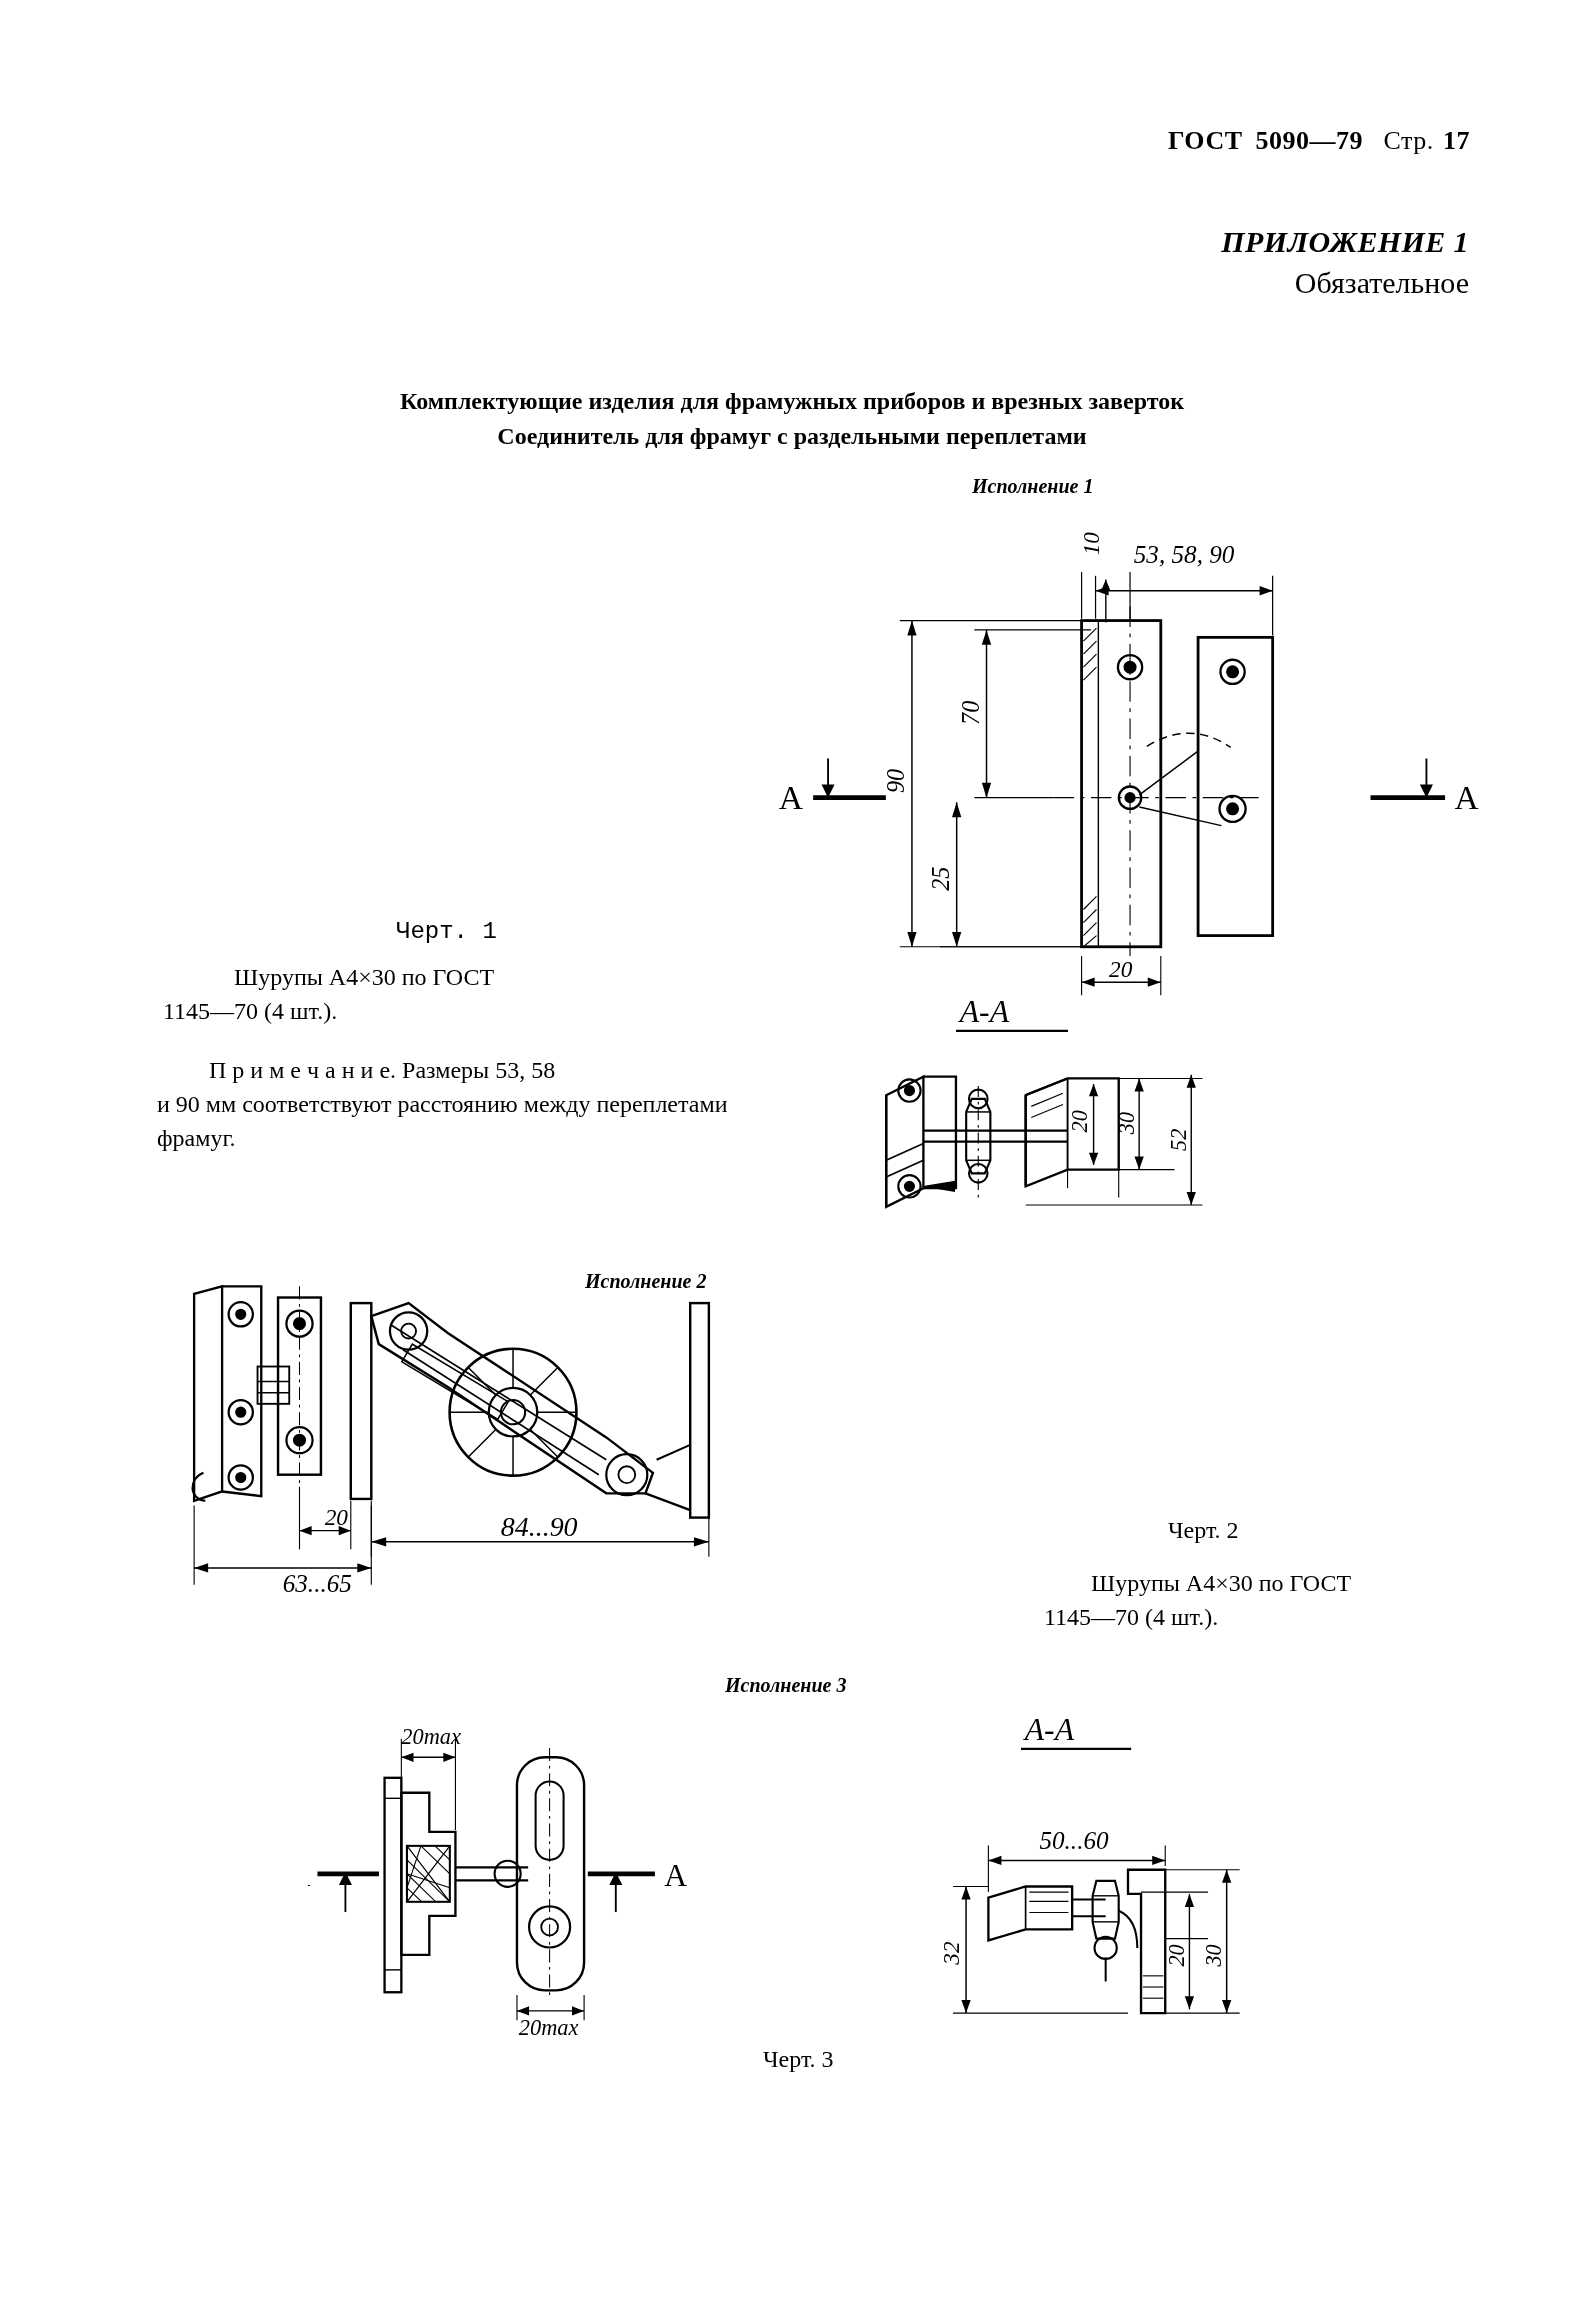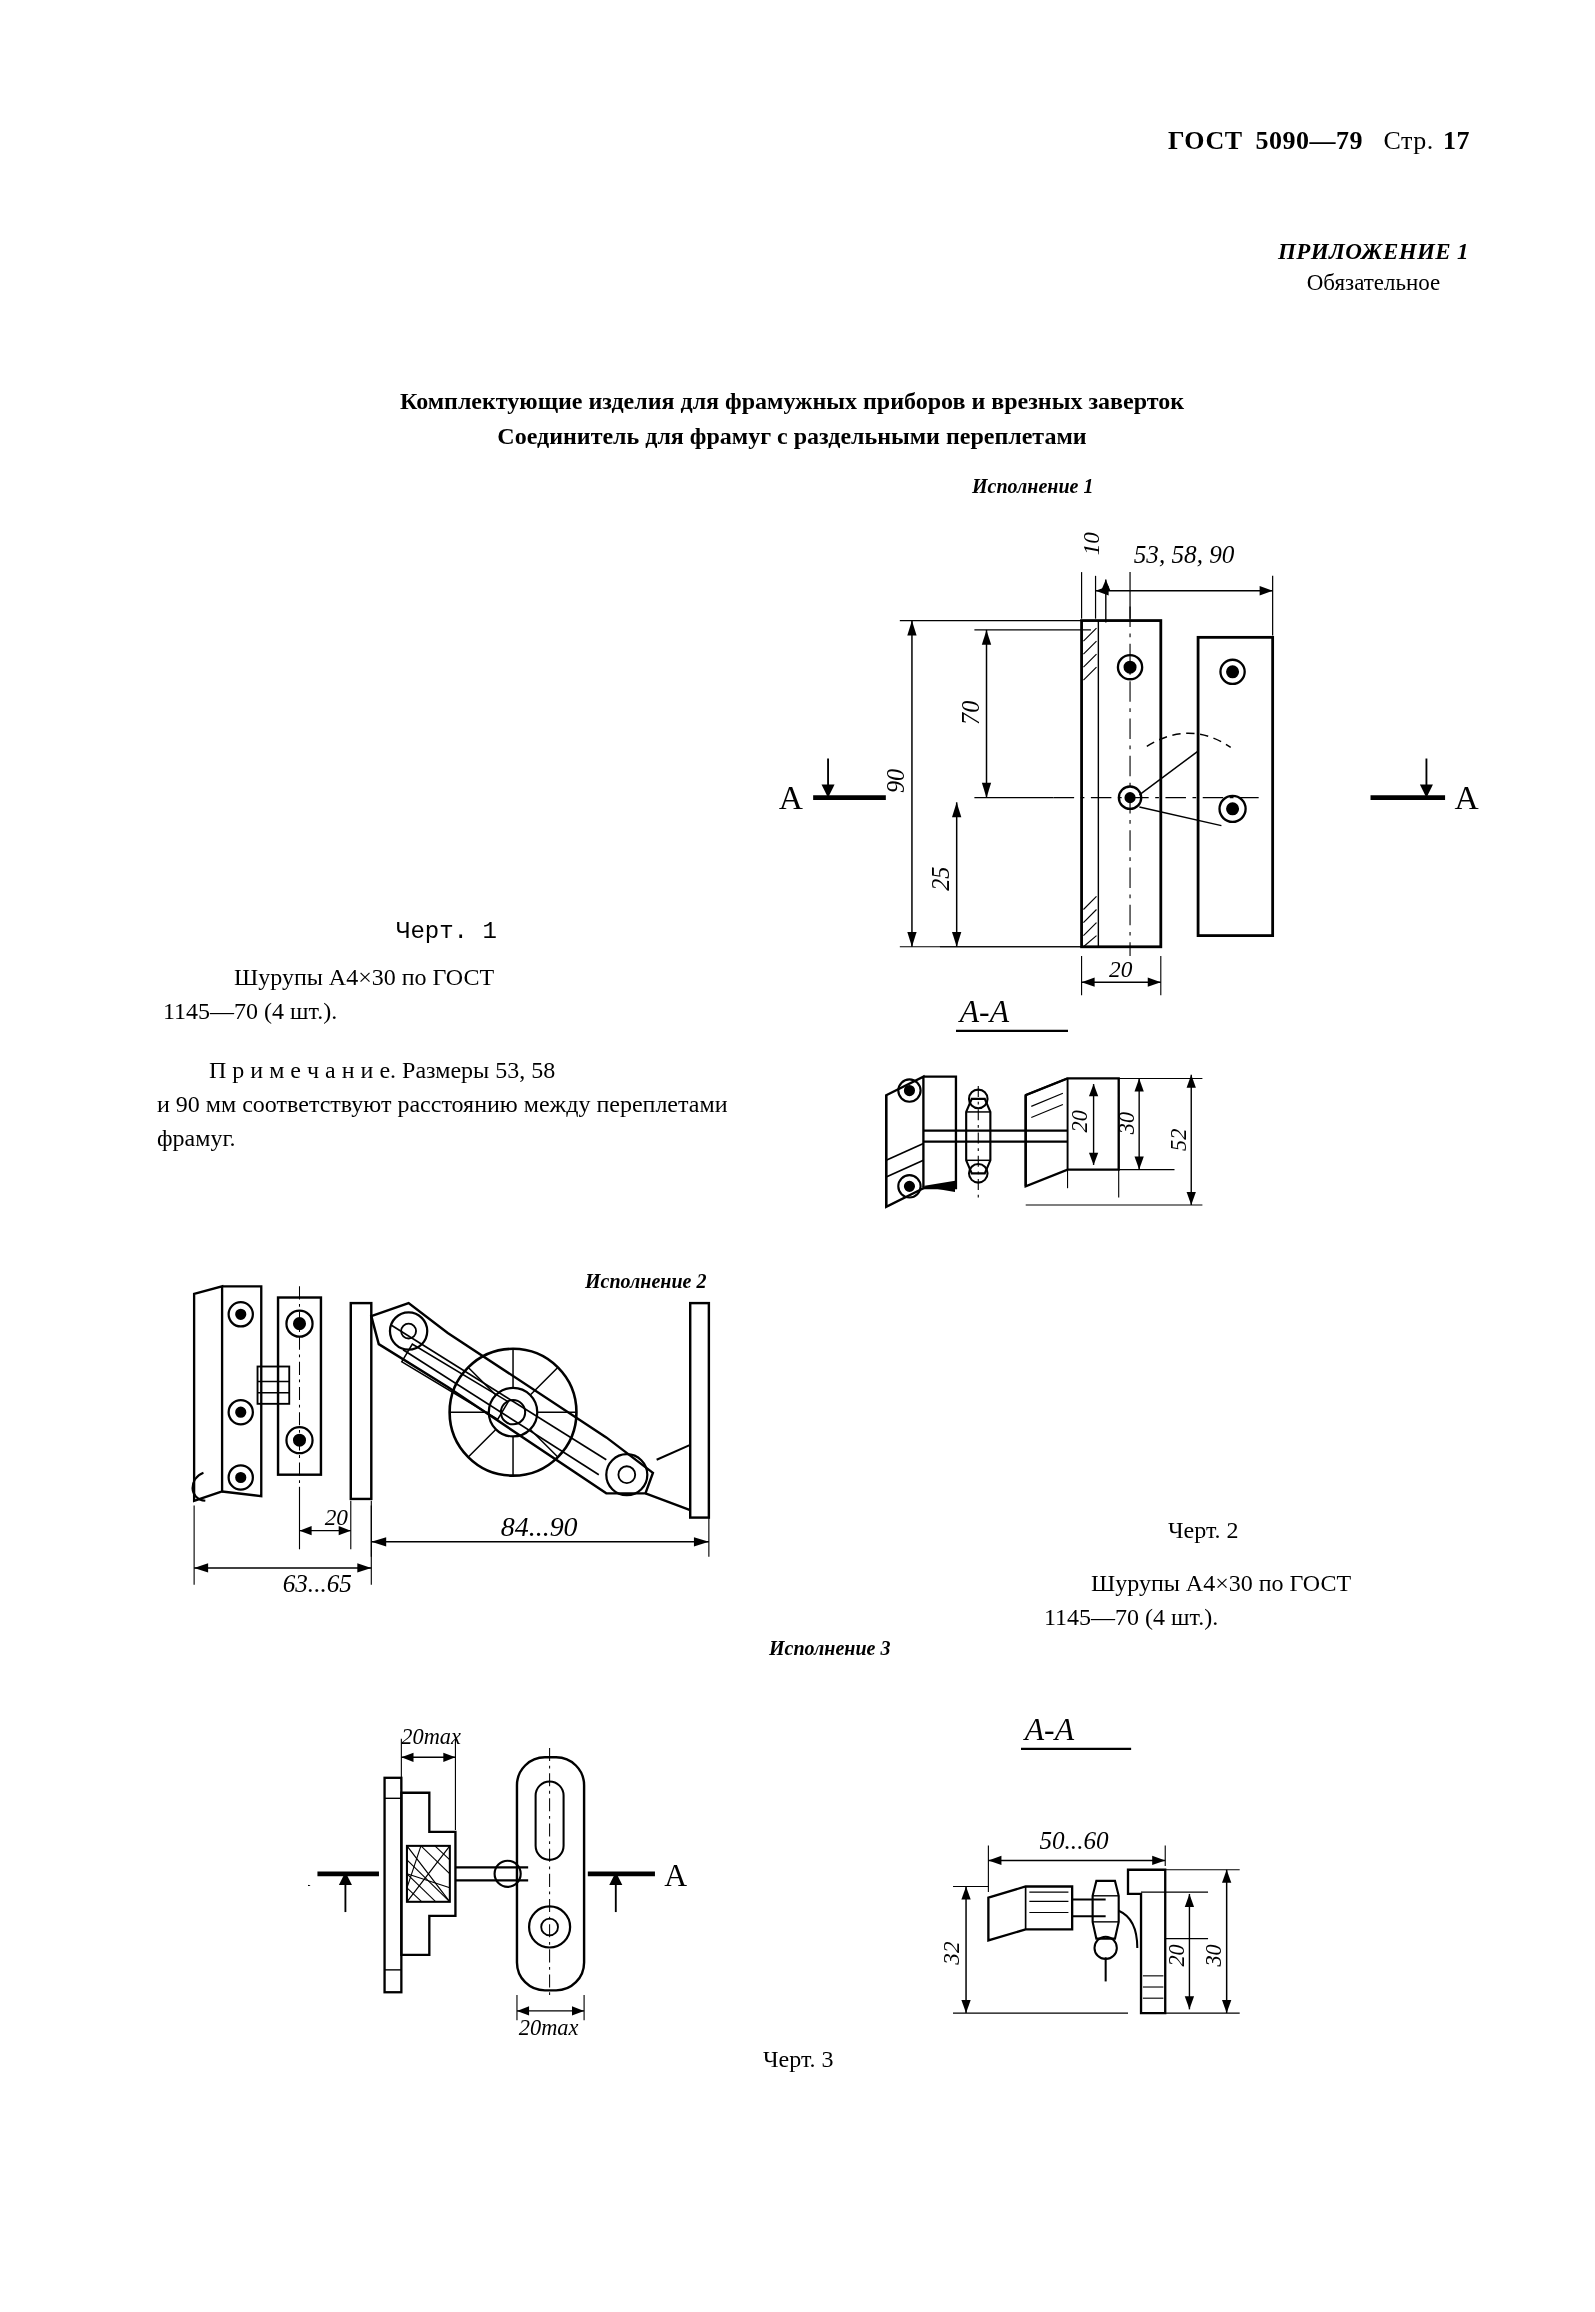--- a/index.html
+++ b/index.html
@@ -33,23 +33,23 @@
     white-space: nowrap;
   }
   .doc-header .gost-label { margin-right: 13px; }
   .doc-header .gost-num { margin-right: 20.5px; }
   .doc-header .page-word { font-weight: normal; margin-right: 9.3px; }
   .doc-header .page-num { font-weight: bold; }
 
   .appendix {
     position: absolute;
     right: 127px;
-    top: 236px;
-    text-align: center;
-    font-size: 23px;
+    top: 222px;
+    text-align: right;
+    font-size: 30px;
     line-height: 1.35;
   }
   .appendix .ap-title {
     font-style: italic;
     font-weight: bold;
     letter-spacing: 0.4px;
   }
   .appendix .ap-sub {
   }
 
@@ -68,21 +68,21 @@
   
   .ispoln {
     position: absolute;
     font-style: italic;
     font-weight: bold;
     font-size: 20px;
     white-space: nowrap;
   }
   #ispoln1 { left: 972px; top: 475px; }
   #ispoln2 { left: 585px; top: 1270px; }
-  #ispoln3 { left: 725px; top: 1637px; margin-left: 44px; }
+  #ispoln3 { left: 725px; top: 1674px; }
 
   .chert {
     position: absolute;
     font-size: 24px;
     white-space: nowrap;
   }
   #chert1 { left: 396px; top: 918px; font-family: Liberation Mono, monospace; }
   #chert2 { left: 1168px; top: 1517px; }
   #chert3 { left: 763px; top: 2046px; }
 

